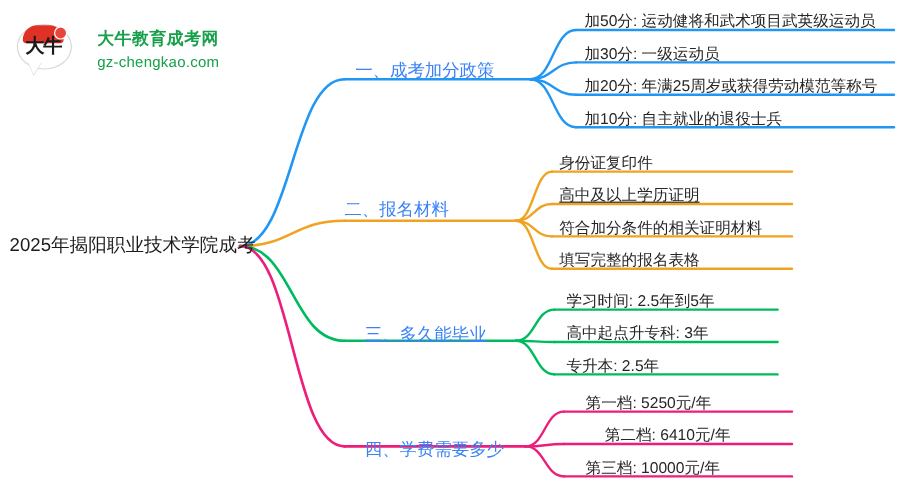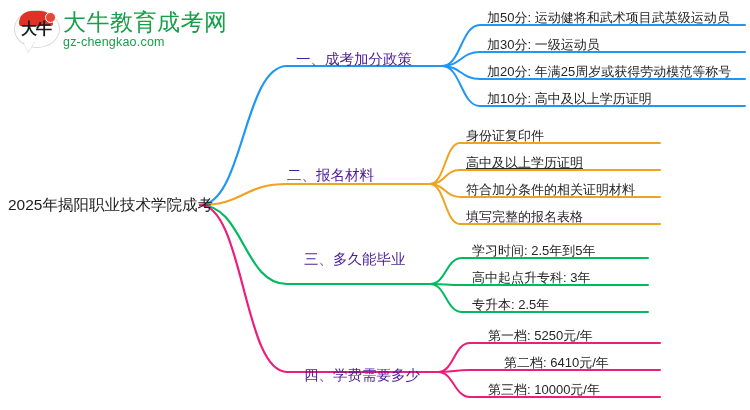--- a/index.html
+++ b/index.html
@@ -12,26 +12,26 @@
     height: 410px;
     position: relative;
     overflow: hidden;
     font-family: "Liberation Sans", "DejaVu Sans", sans-serif;
   }
 
   
   #logo-area {
     position: absolute;
     left: 14px;
-    top: 4px;
+    top: 14px;
     width: 230px;
     height: 52px;
     display: flex;
     align-items: center;
-    gap: 3px;
+    gap: 21px;
   }
   #logo-mark {
     position: relative;
     width: 46px;
     height: 44px;
     flex: 0 0 46px;
   }
   #logo-mark .bubble {
     position: absolute;
     left: 0; top: 2px;
@@ -76,22 +76,22 @@
     width: 44px;
     text-align: center;
     font-size: 16px;
     font-weight: 700;
     color: #1a1a1a;
     letter-spacing: -1px;
     line-height: 20px;
   }
   #logo-text { display: flex; flex-direction: column; justify-content: center; }
   #logo-title {
-    font-size: 23px;
-    font-weight: 400;
+    font-size: 14px;
+    font-weight: 700;
     color: #17a04a;
     letter-spacing: 0.5px;
     line-height: 24px;
     white-space: nowrap;
   }
   #logo-sub {
     font-size: 12.5px;
     font-weight: 400;
     color: #17a04a;
     letter-spacing: 0.2px;
@@ -119,21 +119,21 @@
     line-height: 1;
   }
   #root-label {
     font-size: 15.5px;
     color: #1c1c1c;
     left: 8px;
     top: 197px;
   }
   .branch-label {
     font-size: 14.5px;
-    color: #4c1d95;
+    color: #3b82f6;
   }
   .leaf-label {
     font-size: 13px;
     color: #262626;
   }
 </style>
 </head>
 <body>
 
 <div id="logo-area">
@@ -189,29 +189,29 @@
       <path d="M 438 372 C 454 372, 454 397, 470 397" stroke="#ec1e79" stroke-width="2" fill="none" stroke-linecap="round"></path>
       <path d="M 470 397 L 660 397" stroke="#ec1e79" stroke-width="2" fill="none" stroke-linecap="round"></path>
     </svg>
 
   <div class="node-label" id="root-label">2025年揭阳职业技术学院成考</div>
 
   <div class="node-label branch-label" style="left:296px; top:52px;">一、成考加分政策</div>
   <div class="node-label leaf-label" style="left:487px; top:11px;">加50分: 运动健将和武术项目武英级运动员</div>
   <div class="node-label leaf-label" style="left:487px; top:38px;">加30分: 一级运动员</div>
   <div class="node-label leaf-label" style="left:487px; top:65px;">加20分: 年满25周岁或获得劳动模范等称号</div>
-  <div class="node-label leaf-label" style="left:487px; top:92px;">加10分: 高中及以上学历证明</div>
+  <div class="node-label leaf-label" style="left:487px; top:92px;">加10分: 自主就业的退役士兵</div>
 
   <div class="node-label branch-label" style="left:287px; top:168px;font-family:Liberation Serif, serif;">二、报名材料</div>
   <div class="node-label leaf-label" style="left:466px; top:129px;">身份证复印件</div>
   <div class="node-label leaf-label" style="left:466px; top:156px;text-decoration:underline;">高中及以上学历证明</div>
   <div class="node-label leaf-label" style="left:466px; top:210px;">填写完整的报名表格</div>
   <div class="node-label leaf-label" style="left:466px; top:183px;">符合加分条件的相关证明材料</div>
 
-  <div class="node-label branch-label" style="left:304px; top:252px;">三、多久能毕业</div>
+  <div class="node-label branch-label" style="left:304px; top:272px;text-decoration:underline;">三、多久能毕业</div>
   <div class="node-label leaf-label" style="left:472px; top:244px;">学习时间: 2.5年到5年</div>
   <div class="node-label leaf-label" style="left:472px; top:271px;text-align:right;">高中起点升专科: 3年</div>
   <div class="node-label leaf-label" style="left:472px; top:298px;">专升本: 2.5年</div>
 
   <div class="node-label branch-label" style="left:304px; top:356px;margin-top:12px;">四、学费需要多少</div>
   <div class="node-label leaf-label" style="left:488px; top:329px;">第一档: 5250元/年</div>
   <div class="node-label leaf-label" style="left:488px; top:356px;margin-left:16px;">第二档: 6410元/年</div>
   <div class="node-label leaf-label" style="left:488px; top:383px;">第三档: 10000元/年</div>
 </div>
 

